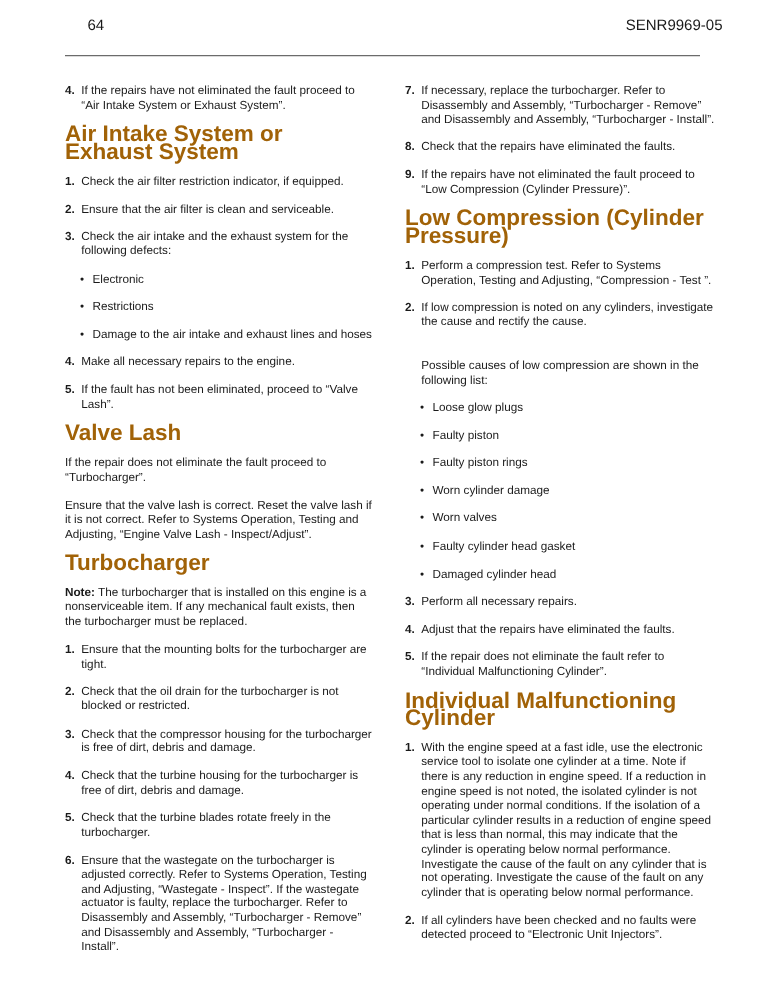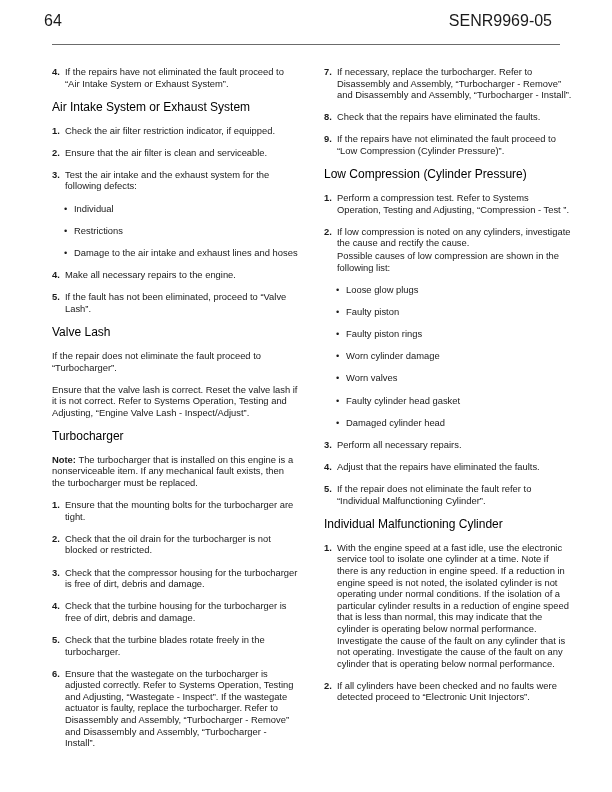--- a/index.html
+++ b/index.html
@@ -1,36 +1,36 @@
 <!DOCTYPE html>
 <html><head>
 <meta charset="utf-8">
 <style>
   html, body { margin: 0; padding: 0; background: #ffffff; }
   body {
     width: 612px; height: 792px; position: relative; overflow: hidden;
     font-family: "Liberation Sans", sans-serif; color: #1a1a1a;
   }
-  .header { position: absolute; left: 44px; top: 14px; width: 508px; font-size: 16px; line-height: 13px; }
+  .header { position: absolute; left: 70px; top: 14px; width: 508px; font-size: 12px; line-height: 13px; }
   .header .page-num { display: block; }
   .header .section { display: block; }
   .header .doc-id { position: absolute; right: 0; top: 0; text-align: right; }
   .header-rule { position: absolute; left: 52px; top: 44px; width: 508px; height: 1px; background: #6b6b6b; }
 
   .col { position: absolute; top: 66px; font-size: 9.4px; line-height: 11.6px; }
   .col.left { left: 52px; width: 246px; }
   .col.right { left: 324px; width: 248px; }
 
   .step { position: relative; padding-left: 13px; margin: 0 0 10.5px 0; }
   .step .num { position: absolute; left: 0; top: 0; font-weight: bold; }
-  .step .para { margin-top: 1px; }
+  .step .para { margin-top: 23px; }
   .bullets { margin: 0 0 10.5px 0; padding: 0; list-style: none; }
   .bullets li { position: relative; padding-left: 22px; margin-bottom: 10.6px; }
   .bullets li .dot { position: absolute; left: 12px; top: 0; }
-  h2 { font-size: 12px; font-weight: normal; margin: 6px 0 11px 0; line-height: 14px; color: #000000; }
+  h2 { font-size: 18px; font-weight: bold; margin: 6px 0 11px 0; line-height: 14px; color: #a16207; }
   p.body { margin: 0 0 10.5px 0; }
   .note-label { font-weight: bold; }
 </style>
 </head>
 <body>
 
 <div class="header">
   <span class="page-num">64</span>
   <span class="doc-id">SENR9969-05</span>
 </div>
@@ -46,24 +46,24 @@
   <div class="step">
     <span class="num">1.</span>
     <span>Check the air filter restriction indicator, if equipped.</span>
   </div>
   <div class="step">
     <span class="num">2.</span>
     <span>Ensure that the air filter is clean and serviceable.</span>
   </div>
   <div class="step">
     <span class="num">3.</span>
-    <span>Test the air intake and the exhaust system for the following defects:</span>
+    <span>Check the air intake and the exhaust system for the following defects:</span>
   </div>
   <ul class="bullets">
-    <li><span class="dot">•</span><span>Individual</span></li>
+    <li><span class="dot">•</span><span>Electronic</span></li>
     <li><span class="dot">•</span><span>Restrictions</span></li>
     <li><span class="dot">•</span><span>Damage to the air intake and exhaust lines and hoses</span></li>
   </ul>
   <div class="step">
     <span class="num">4.</span>
     <span>Make all necessary repairs to the engine.</span>
   </div>
   <div class="step">
     <span class="num">5.</span>
     <span>If the fault has not been eliminated, proceed to “Valve Lash”.</span>

